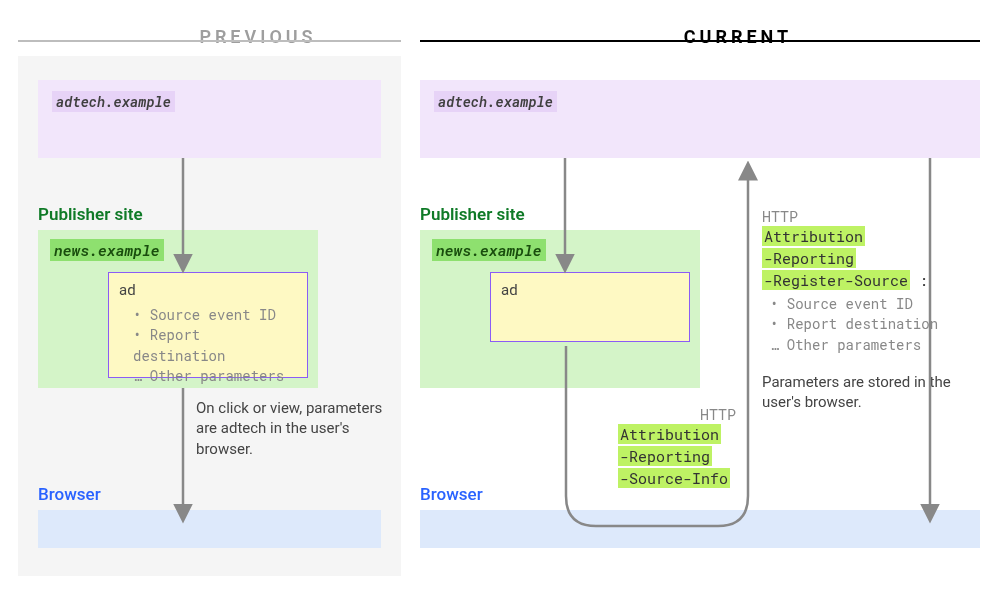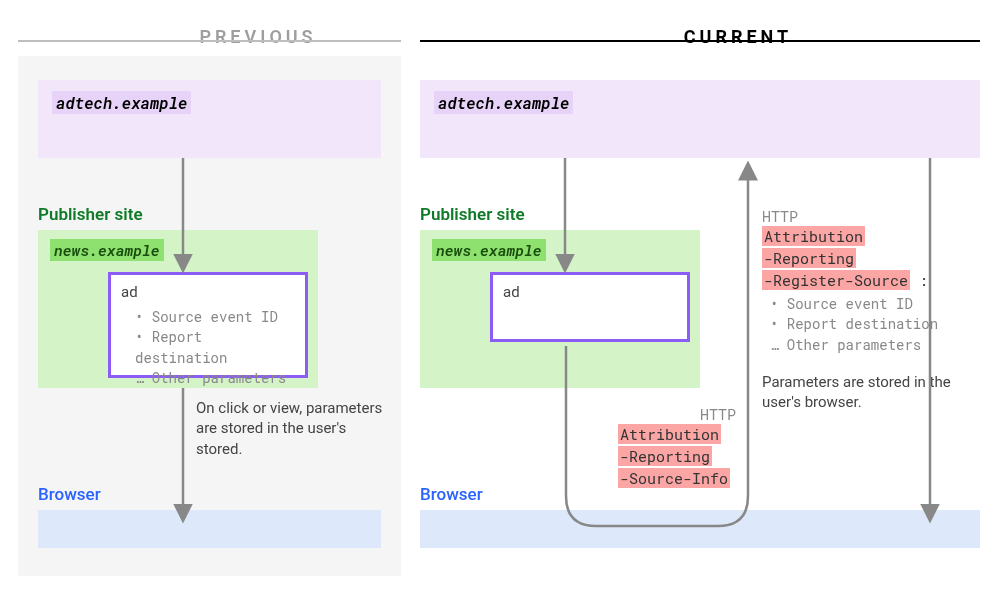--- a/index.html
+++ b/index.html
@@ -39,22 +39,22 @@
     width: 383px; height: 520px;
     background: #f5f5f5;
   }
   .adtech-box {
     position: absolute;
     background: #f2e6fb;
     height: 78px;
     padding: 12px 14px;
   }
   .adtech-box .lbl {
-    font-style: italic; font-weight: 600; font-size: 16px;
-    color: #000000;
+    font-style: italic; font-weight: 600; font-size: 14px;
+    color: #404040;
     background: #e7d3f7;
     padding: 1px 4px;
   }
   .pub-label {
     position: absolute;
     color: #0f7a27; font-weight: 600; font-size: 17px;
   }
   .pub-box {
     position: absolute;
     background: #d4f4c8;
@@ -62,22 +62,22 @@
   }
   .news-lbl {
     font-family: "Roboto Mono", "SF Mono", Consolas, monospace;
     font-style: italic; font-weight: 600; font-size: 15px;
     background: #8ee06f; color: #194d0d;
     padding: 1px 4px;
     text-align: center;
   }
   .ad-box {
     position: absolute;
-    background: #ffffff;
-    border: 3px solid #8b5cf6;
+    background: #fef9c3;
+    border: 1px solid #8b5cf6;
     padding: 8px 10px;
   }
   .ad-title { font-size: 15px; color: #444; }
   .ad-list { margin: 6px 0 0 0; padding-left: 14px; color: #888; font-size: 14px; line-height: 1.45; }
   .ad-list li { list-style: none; }
   .ad-list li.bullet::before { content: "• "; }
   .ad-list li.ell::before { content: "… "; }
   .browser-lbl {
     position: absolute;
     color: #2962ff; font-weight: 500; font-size: 17px;
@@ -95,21 +95,21 @@
     position: absolute;
     color: #888; font-size: 15px;
     font-family: "Roboto Mono", "SF Mono", Consolas, monospace;
   }
   .hdr-line {
     position: absolute;
     font-family: "Roboto Mono", "SF Mono", Consolas, monospace;
     font-size: 15px; color: #333;
     line-height: 1.45;
   }
-  .hdr-line span.hl { background: #fca5a5; padding: 0 2px; }
+  .hdr-line span.hl { background: #bef264; padding: 0 2px; }
   .param-list {
     position: absolute;
     color: #888; font-size: 14px; line-height: 1.45;
     font-family: "Roboto Mono", "SF Mono", Consolas, monospace;
   }
   .param-list div.bullet::before { content: "• "; }
   .param-list div.ell::before { content: "… "; }
   svg.arrows { position: absolute; pointer-events: none; }
 </style>
 </head>
@@ -133,21 +133,21 @@
     <div class="ad-box" style="left:70px; top:42px; width:200px; height:106px;">
       <div class="ad-title">ad</div>
       <ul class="ad-list mono">
         <li class="bullet">Source event ID</li>
         <li class="bullet">Report destination</li>
         <li class="ell">Other parameters</li>
       </ul>
     </div>
   </div>
 
-  <div class="note" style="left:178px; top:342px; width:200px;">On click or view, parameters are stored in the user's stored.</div>
+  <div class="note" style="left:178px; top:342px; width:200px;">On click or view, parameters are adtech in the user's browser.</div>
 
   <div class="browser-lbl" style="left:20px; top:428px;">Browser</div>
   <div class="browser-box" style="left:20px; top:454px; width:343px;"></div>
 
   <svg class="arrows" style="left:0; top:0;" width="383" height="520">
     <defs>
       <marker id="ah1" markerWidth="8" markerHeight="8" refX="5" refY="4" orient="auto">
         <path d="M0,0 L8,4 L0,8 Z" fill="#888"></path>
       </marker>
     </defs>

